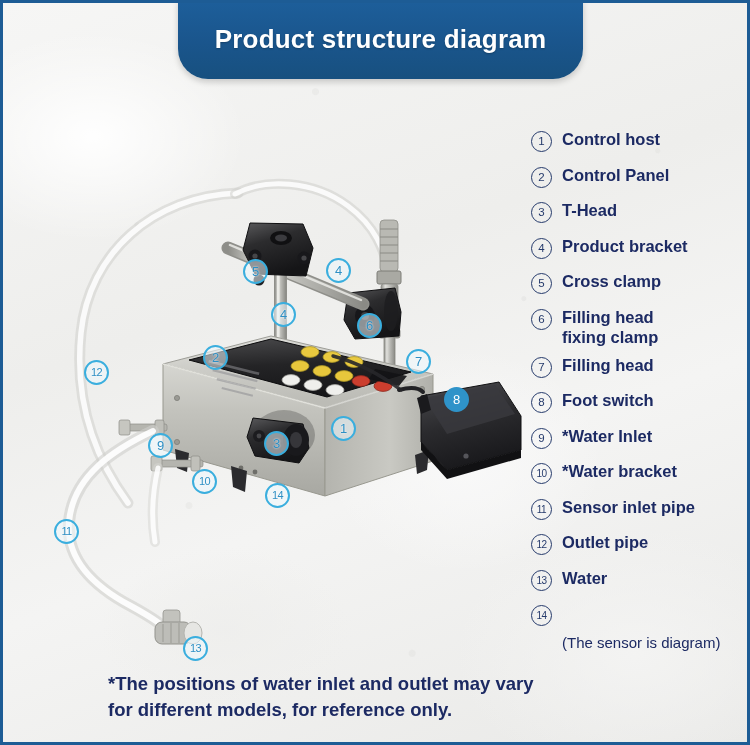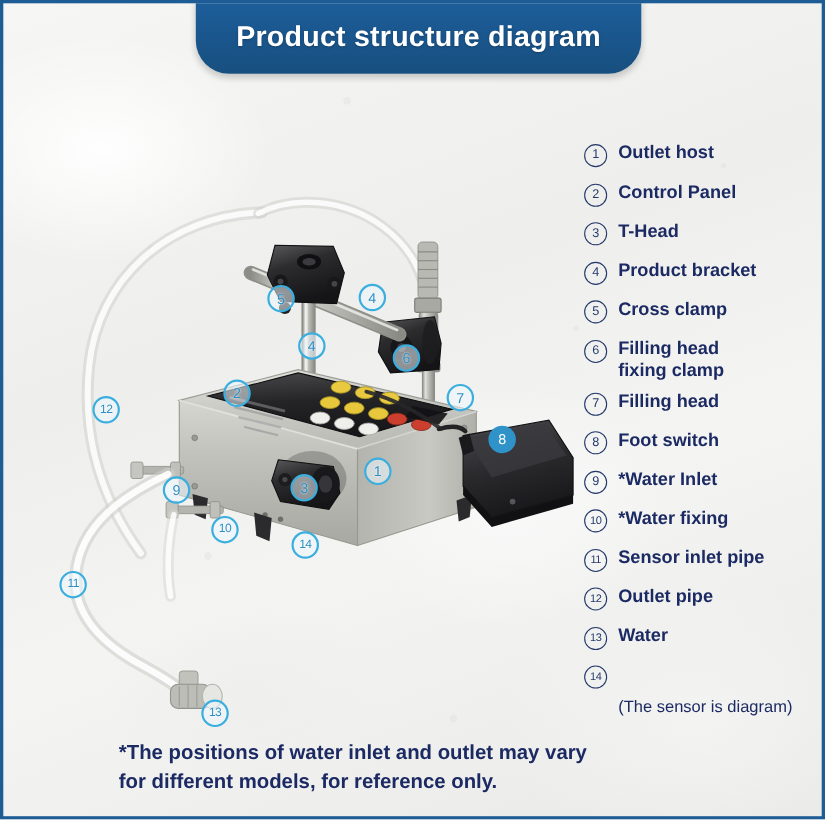--- a/index.html
+++ b/index.html
@@ -31,21 +31,21 @@
       radial-gradient(circle at 42% 12%, rgba(205,205,203,.22) 0 3px, transparent 4px),
       radial-gradient(circle at 70% 40%, rgba(198,198,196,.20) 0 2px, transparent 3px),
       radial-gradient(circle at 25% 68%, rgba(205,205,202,.20) 0 3px, transparent 4px),
       radial-gradient(circle at 88% 20%, rgba(200,200,197,.18) 0 2px, transparent 3px),
       radial-gradient(circle at 55% 88%, rgba(203,203,200,.20) 0 3px, transparent 4px);
     opacity:.9;
   }
 
   
   #title-banner{
-    position:absolute;left:175px;top:-4px;width:405px;height:68px;
+    position:absolute;left:175px;top:-4px;width:405px;height:80px;
     background:linear-gradient(180deg,#1d5f9b 0%,#1a558c 55%,#17507f 100%);
     border-bottom-left-radius:30px;border-bottom-right-radius:30px;
     display:flex;align-items:center;justify-content:center;
     box-shadow:0 3px 6px rgba(0,0,0,.18);
     z-index:6;
   }
   #title-banner .t{
     color:#ffffff;font-size:26px;font-weight:bold;letter-spacing:.2px;
     text-shadow:0 1px 2px rgba(0,0,0,.25);
   }
@@ -351,21 +351,21 @@
     <div class="cal two" style="left:189px;top:371px;">10</div>
     <div class="cal two" style="left:51px;top:421px;">11</div>
     <div class="cal two" style="left:81px;top:262px;">12</div>
     <div class="cal two" style="left:180px;top:538px;">13</div>
     <div class="cal two" style="left:262px;top:385px;">14</div>
   </div>
 
   <div id="legend">
     <div class="lg-row">
       <div class="lg-num">1</div>
-      <div class="lg-lbl">Outlet host</div>
+      <div class="lg-lbl">Control host</div>
     </div>
     <div class="lg-row">
       <div class="lg-num">2</div>
       <div class="lg-lbl">Control Panel</div>
     </div>
     <div class="lg-row">
       <div class="lg-num">3</div>
       <div class="lg-lbl">T-Head</div>
     </div>
     <div class="lg-row">
@@ -388,21 +388,21 @@
     <div class="lg-row">
       <div class="lg-num">8</div>
       <div class="lg-lbl">Foot switch</div>
     </div>
     <div class="lg-row">
       <div class="lg-num">9</div>
       <div class="lg-lbl">*Water Inlet</div>
     </div>
     <div class="lg-row">
       <div class="lg-num wide">10</div>
-      <div class="lg-lbl">*Water fixing</div>
+      <div class="lg-lbl">*Water bracket</div>
     </div>
     <div class="lg-row">
       <div class="lg-num wide">11</div>
       <div class="lg-lbl">Sensor inlet pipe</div>
     </div>
     <div class="lg-row">
       <div class="lg-num wide">12</div>
       <div class="lg-lbl">Outlet pipe</div>
     </div>
     <div class="lg-row">

